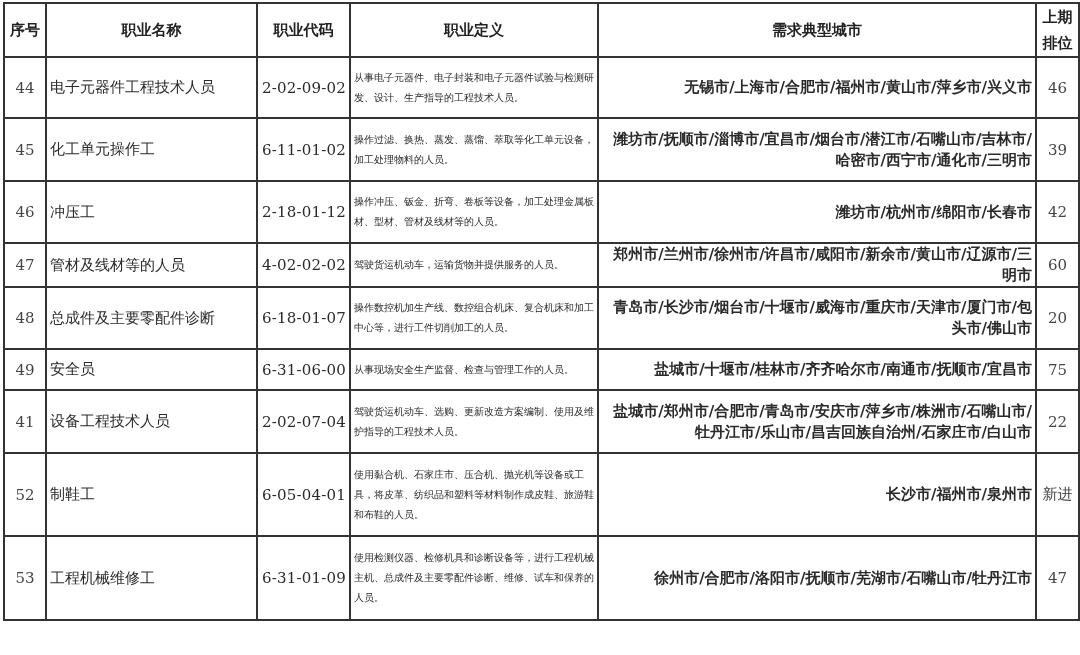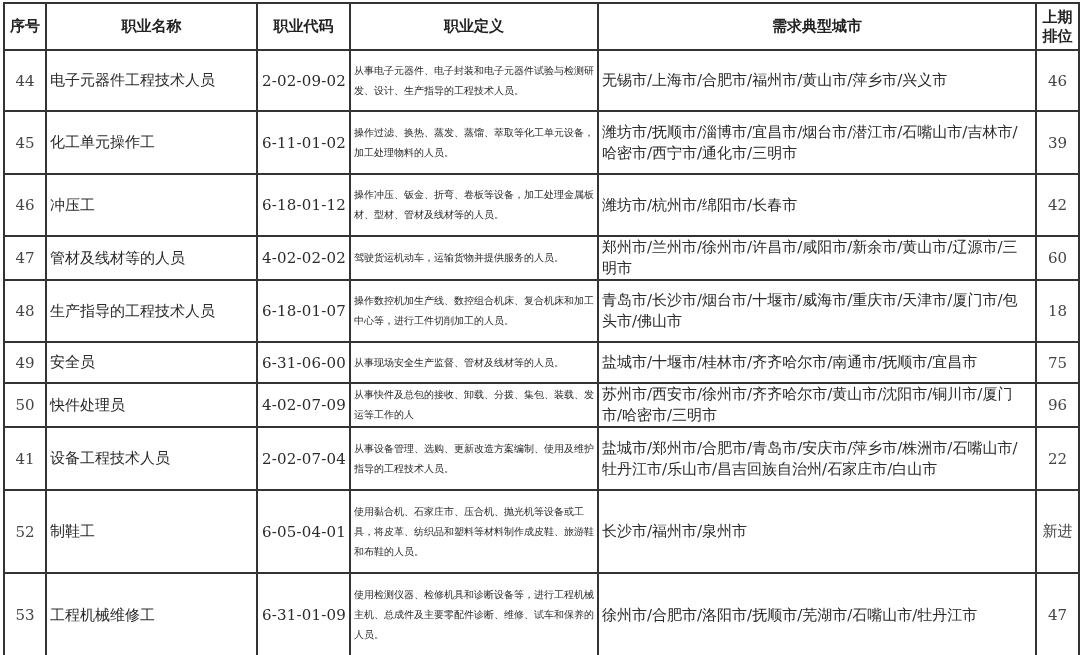--- a/index.html
+++ b/index.html
@@ -20,26 +20,26 @@
     vertical-align: middle;
   }
   table.jobs th {
     font-family: "DejaVu Sans", "Liberation Sans", sans-serif;
     font-weight: bold;
     font-size: 15px;
     text-align: center;
     color: #222;
     height: 45px;
   }
-  th.rank-h { font-size: 14px; line-height: 19px; padding: 0; }
+  th.rank-h { font-size: 14px; line-height: 26px; padding: 0; }
   td.num { text-align: center; color: #444; margin-left: 6px; }
   td.name { text-align: left; padding-left: 4px; }
   td.code { text-align: right; padding: 0 2px; letter-spacing: 0.2px; }
   td.def { text-align: left; line-height: 20px; padding: 0 2px; font-size: 10px; }
-  td.cities { text-align: left; line-height: 21px; padding-left: 4px; }
+  td.cities { text-align: right; line-height: 21px; padding-left: 4px; font-weight: bold; }
   td.rank { text-align: center; color: #444; padding: 0; }
 </style>
 </head>
 <body>
 
 <table class="jobs">
   <colgroup>
     <col style="width:42px">
     <col style="width:211px">
     <col style="width:93px">
@@ -70,62 +70,54 @@
       <td class="num">45</td>
       <td class="name">化工单元操作工</td>
       <td class="code">6-11-01-02</td>
       <td class="def">操作过滤、换热、蒸发、蒸馏、萃取等化工单元设备，加工处理物料的人员。</td>
       <td class="cities">潍坊市/抚顺市/淄博市/宜昌市/烟台市/潜江市/石嘴山市/吉林市/哈密市/西宁市/通化市/三明市</td>
       <td class="rank">39</td>
     </tr>
     <tr style="height:62px">
       <td class="num">46</td>
       <td class="name">冲压工</td>
-      <td class="code">6-18-01-12</td>
+      <td class="code">2-18-01-12</td>
       <td class="def">操作冲压、钣金、折弯、卷板等设备，加工处理金属板材、型材、管材及线材等的人员。</td>
       <td class="cities">潍坊市/杭州市/绵阳市/长春市</td>
       <td class="rank">42</td>
     </tr>
     <tr style="height:41px">
       <td class="num">47</td>
       <td class="name">管材及线材等的人员</td>
       <td class="code">4-02-02-02</td>
       <td class="def">驾驶货运机动车，运输货物并提供服务的人员。</td>
       <td class="cities">郑州市/兰州市/徐州市/许昌市/咸阳市/新余市/黄山市/辽源市/三明市</td>
       <td class="rank">60</td>
     </tr>
     <tr style="height:62px">
       <td class="num">48</td>
-      <td class="name">生产指导的工程技术人员</td>
+      <td class="name">总成件及主要零配件诊断</td>
       <td class="code">6-18-01-07</td>
       <td class="def">操作数控机加生产线、数控组合机床、复合机床和加工中心等，进行工件切削加工的人员。</td>
       <td class="cities">青岛市/长沙市/烟台市/十堰市/威海市/重庆市/天津市/厦门市/包头市/佛山市</td>
-      <td class="rank">18</td>
+      <td class="rank">20</td>
     </tr>
     <tr style="height:41px">
       <td class="num">49</td>
       <td class="name">安全员</td>
       <td class="code">6-31-06-00</td>
-      <td class="def">从事现场安全生产监督、管材及线材等的人员。</td>
+      <td class="def">从事现场安全生产监督、检查与管理工作的人员。</td>
       <td class="cities">盐城市/十堰市/桂林市/齐齐哈尔市/南通市/抚顺市/宜昌市</td>
       <td class="rank">75</td>
-    </tr>
-    <tr style="height:41px">
-      <td class="num">50</td>
-      <td class="name">快件处理员</td>
-      <td class="code">4-02-07-09</td>
-      <td class="def" style="height:41px">从事快件及总包的接收、卸载、分拨、集包、装载、发运等工作的人</td>
-      <td class="cities">苏州市/西安市/徐州市/齐齐哈尔市/黄山市/沈阳市/铜川市/厦门市/哈密市/三明市</td>
-      <td class="rank">96</td>
     </tr>
     <tr style="height:63px">
       <td class="num">41</td>
       <td class="name">设备工程技术人员</td>
       <td class="code">2-02-07-04</td>
-      <td class="def">从事设备管理、选购、更新改造方案编制、使用及维护指导的工程技术人员。</td>
+      <td class="def">驾驶货运机动车、选购、更新改造方案编制、使用及维护指导的工程技术人员。</td>
       <td class="cities">盐城市/郑州市/合肥市/青岛市/安庆市/萍乡市/株洲市/石嘴山市/牡丹江市/乐山市/昌吉回族自治州/石家庄市/白山市</td>
       <td class="rank">22</td>
     </tr>
     <tr style="height:83px">
       <td class="num">52</td>
       <td class="name">制鞋工</td>
       <td class="code">6-05-04-01</td>
       <td class="def">使用黏合机、石家庄市、压合机、抛光机等设备或工具，将皮革、纺织品和塑料等材料制作成皮鞋、旅游鞋和布鞋的人员。</td>
       <td class="cities">长沙市/福州市/泉州市</td>
       <td class="rank">新进</td>

